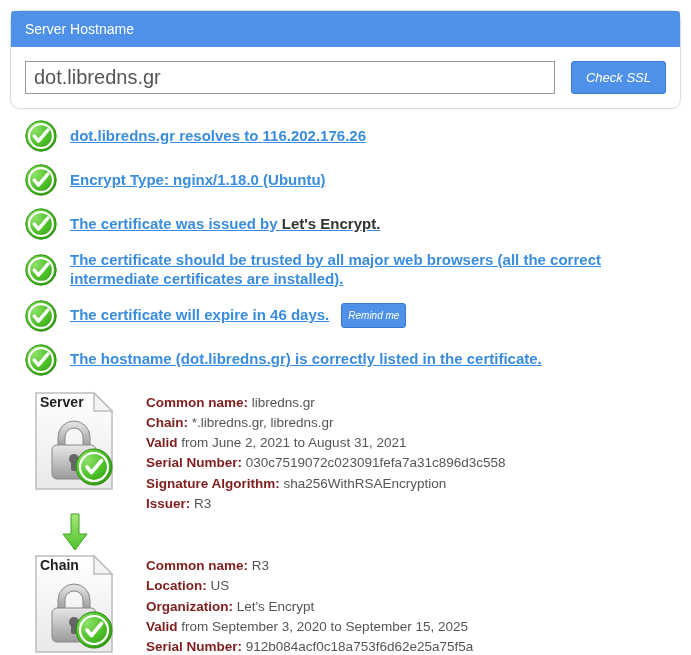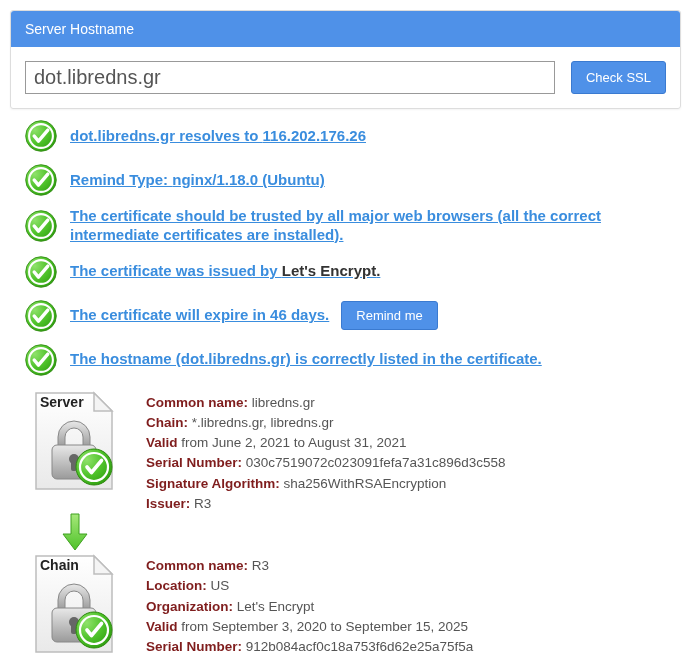--- a/index.html
+++ b/index.html
@@ -1,22 +1,22 @@
 <!DOCTYPE html>
 <html><head>
 <meta charset="utf-8">
 <style>
   * { box-sizing: border-box; margin: 0; padding: 0; }
   body { font-family: "Segoe UI", Arial, sans-serif; font-size: 14px; color: #333; background: #fff; width: 691px; }
-  .panel { margin: 10px 10px 0 10px; border: 1px solid #ddd; border-radius: 3px; box-shadow: 0 1px 2px rgba(0,0,0,0.05); }
+  .panel { margin: 10px 10px 0 10px; border: 1px solid #ddd; border-radius: 10px; box-shadow: 0 1px 2px rgba(0,0,0,0.05); }
   .panel-header { background: #4f91e8; color: #fff; padding: 10px 14px; font-size: 14px; border-radius: 3px 3px 0 0; }
   .panel-body { padding: 14px; display: flex; align-items: stretch; gap: 16px; }
   .hostname-input { flex: 1; border: 1px solid #999; padding: 4px 8px; font-size: 20px; color: #555; font-family: inherit; outline: none; }
-  .btn { background: #4f91e8; color: #fff; border: 1px solid #3a7ad0; padding: 8px 14px; font-size: 13px; border-radius: 3px; cursor: pointer; white-space: nowrap; }
-  .btn-sm { padding: 6px 14px; font-size: 13px; }
+  .btn { background: #4f91e8; color: #fff; border: 1px solid #3a7ad0; padding: 8px 14px; font-size: 13px; border-radius: 3px; cursor: pointer; white-space: nowrap; font-style: italic; }
+  .btn-sm { padding: 6px 6px; font-size: 10px; }
   .results { padding: 6px 10px 0 24px; }
   .result-row { display: flex; align-items: center; gap: 12px; margin: 4px 0 10px 0; }
   .check-icon { width: 34px; height: 34px; flex-shrink: 0; }
   .result-text { color: #3a8dde; font-weight: 600; font-size: 15px; line-height: 1.25; text-decoration: underline; }
   .result-text .dark { color: #333; }
   .cert-block { display: flex; gap: 24px; margin-left: 4px; margin-bottom: 4px; }
   .cert-icon-col { width: 94px; display: flex; flex-direction: column; align-items: flex-start; }
   .cert-details { color: #555; font-size: 13.5px; line-height: 1.5; padding-top: 6px; }
   .cert-details b { color: #7f1d1d; font-weight: 700; }
   .arrow-col { width: 94px; display:flex; justify-content:center; margin-left:4px; margin-top:-6px; margin-bottom:-2px;}
@@ -64,39 +64,39 @@
       </svg>
     <div class="result-text"><span>dot.libredns.gr resolves to </span><span>116.202.176.26</span></div>
   </div>
 
   <div class="result-row">
     <svg class="check-icon" viewBox="0 0 40 40">
         <circle cx="20" cy="20" r="18" fill="url(#g-green)" stroke="#2f8a10" stroke-width="1"></circle>
         <circle cx="20" cy="20" r="14" fill="none" stroke="#fff" stroke-width="2.5"></circle>
         <path d="M12 20 l5 6 l11 -13" fill="none" stroke="#fff" stroke-width="4" stroke-linecap="round" stroke-linejoin="round"></path>
       </svg>
-    <div class="result-text"><span>Remind Type: </span><span>nginx/1.18.0 (Ubuntu)</span></div>
+    <div class="result-text"><span>Encrypt Type: </span><span>nginx/1.18.0 (Ubuntu)</span></div>
+  </div>
+
+  <div class="result-row">
+    <svg class="check-icon" viewBox="0 0 40 40">
+        <circle cx="20" cy="20" r="18" fill="url(#g-green)" stroke="#2f8a10" stroke-width="1"></circle>
+        <circle cx="20" cy="20" r="14" fill="none" stroke="#fff" stroke-width="2.5"></circle>
+        <path d="M12 20 l5 6 l11 -13" fill="none" stroke="#fff" stroke-width="4" stroke-linecap="round" stroke-linejoin="round"></path>
+      </svg>
+    <div class="result-text"><span>The certificate was issued by </span><span class="dark">Let's Encrypt</span><span class="dark">.</span></div>
   </div>
 
   <div class="result-row">
     <svg class="check-icon" viewBox="0 0 40 40">
         <circle cx="20" cy="20" r="18" fill="url(#g-green)" stroke="#2f8a10" stroke-width="1"></circle>
         <circle cx="20" cy="20" r="14" fill="none" stroke="#fff" stroke-width="2.5"></circle>
         <path d="M12 20 l5 6 l11 -13" fill="none" stroke="#fff" stroke-width="4" stroke-linecap="round" stroke-linejoin="round"></path>
       </svg>
     <div class="result-text">The certificate should be trusted by all major web browsers (all the correct intermediate certificates are installed).</div>
-  </div>
-
-  <div class="result-row">
-    <svg class="check-icon" viewBox="0 0 40 40">
-        <circle cx="20" cy="20" r="18" fill="url(#g-green)" stroke="#2f8a10" stroke-width="1"></circle>
-        <circle cx="20" cy="20" r="14" fill="none" stroke="#fff" stroke-width="2.5"></circle>
-        <path d="M12 20 l5 6 l11 -13" fill="none" stroke="#fff" stroke-width="4" stroke-linecap="round" stroke-linejoin="round"></path>
-      </svg>
-    <div class="result-text"><span>The certificate was issued by </span><span class="dark">Let's Encrypt</span><span class="dark">.</span></div>
   </div>
 
   <div class="result-row">
     <svg class="check-icon" viewBox="0 0 40 40">
         <circle cx="20" cy="20" r="18" fill="url(#g-green)" stroke="#2f8a10" stroke-width="1"></circle>
         <circle cx="20" cy="20" r="14" fill="none" stroke="#fff" stroke-width="2.5"></circle>
         <path d="M12 20 l5 6 l11 -13" fill="none" stroke="#fff" stroke-width="4" stroke-linecap="round" stroke-linejoin="round"></path>
       </svg>
     <div class="result-text">The certificate will expire in 46 days.</div>
     <button class="btn btn-sm">Remind me</button>

